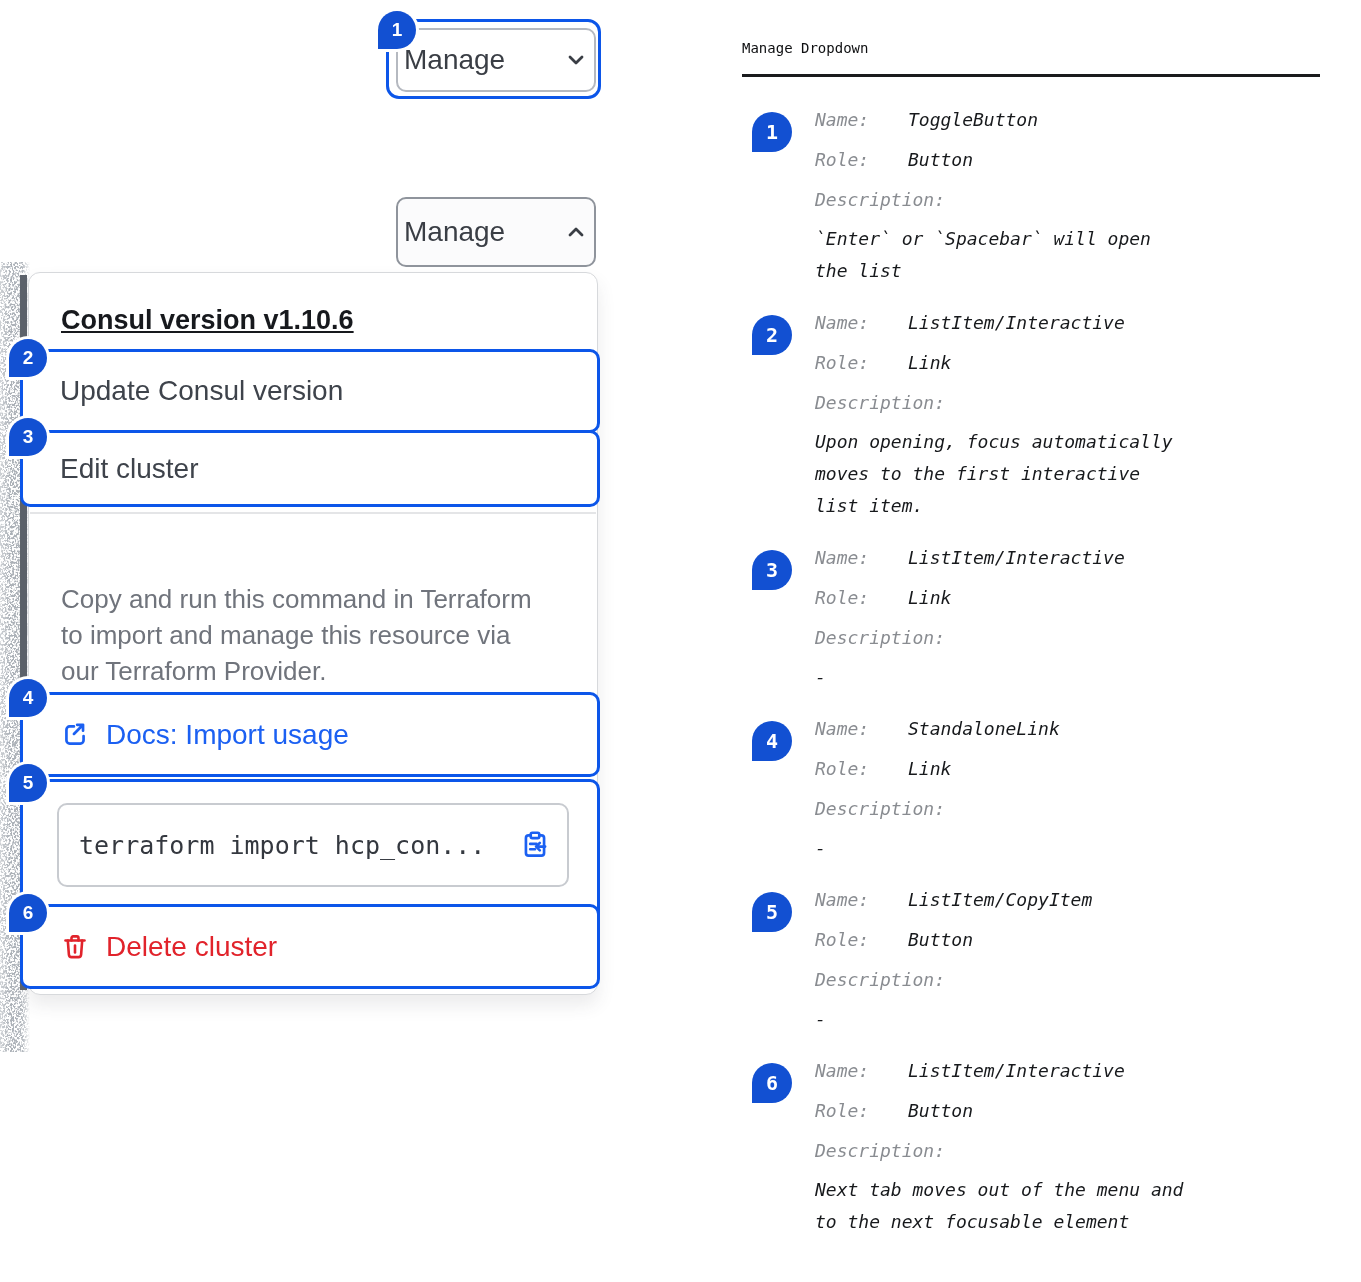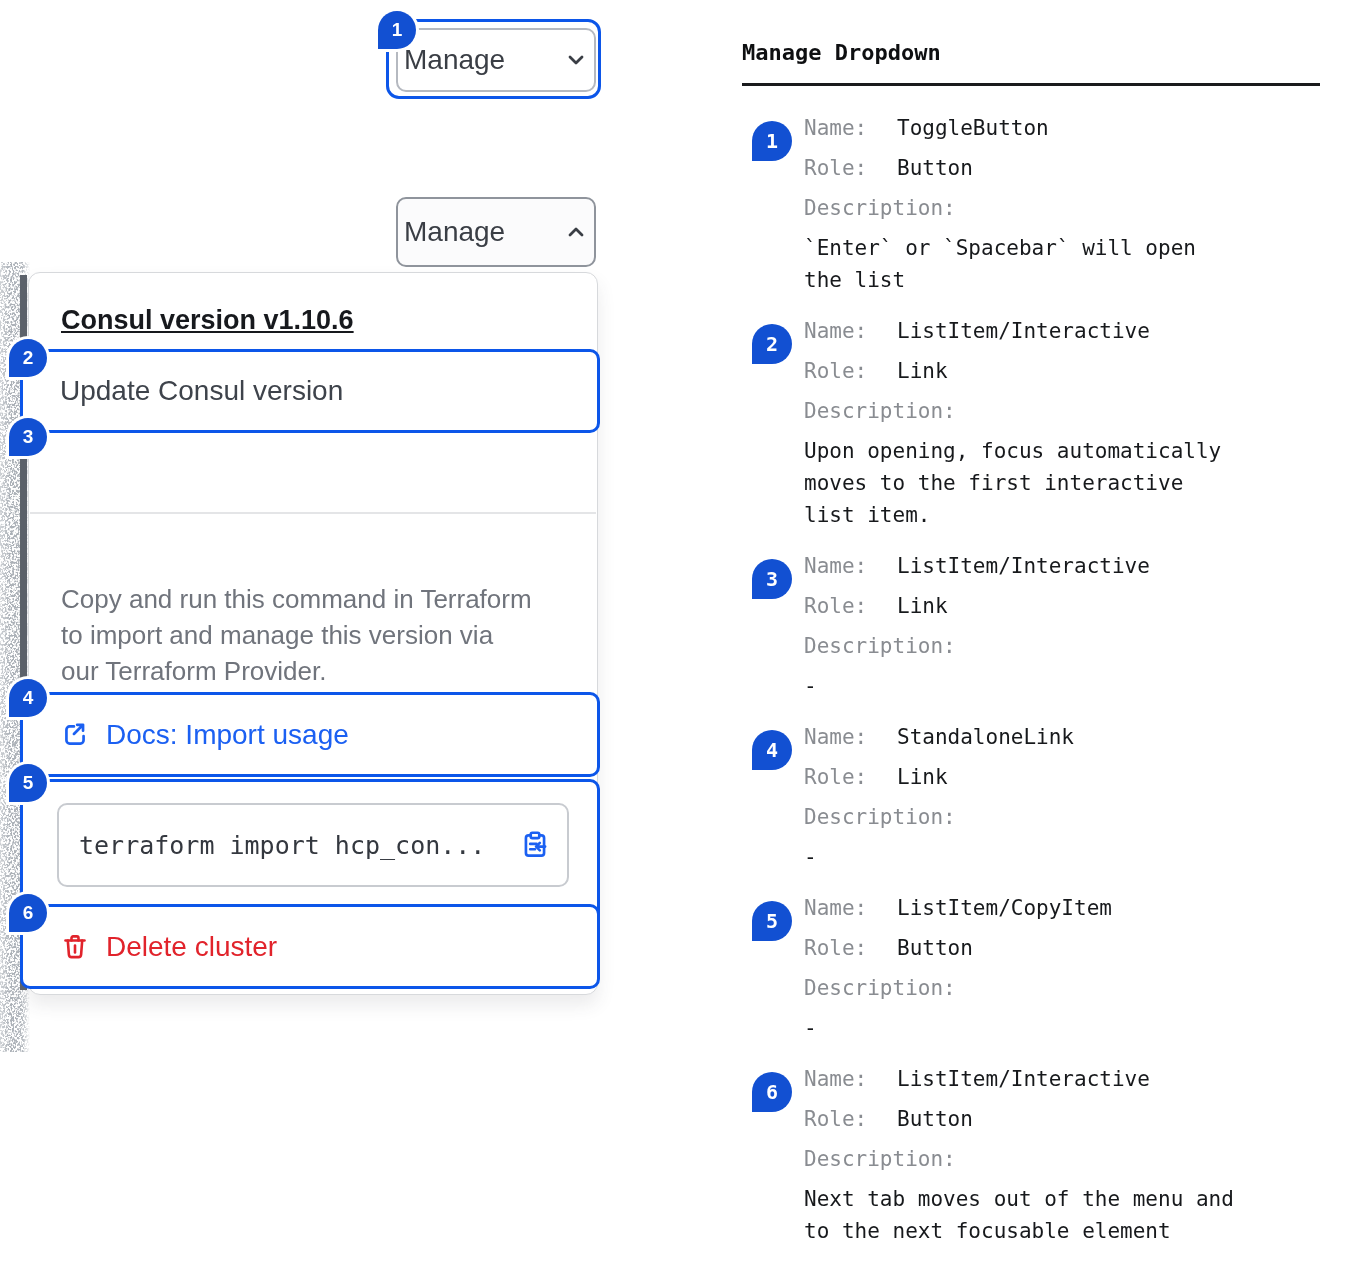--- a/index.html
+++ b/index.html
@@ -53,26 +53,26 @@
          display:flex;align-items:center;justify-content:center;z-index:6;}
   .b1{left:378px;top:11px;}
   .b2{left:9px;top:339px;}
   .b3{left:9px;top:418px;}
   .b4{left:9px;top:679px;}
   .b5{left:9px;top:764px;}
   .b6{left:9px;top:894px;}
 
   
   .legend{position:absolute;left:742px;top:40px;width:592px;font-family:"DejaVu Sans Mono",monospace;color:#17191c;}
-  .legend-title{font-size:22px;color:#0e0f11;font-weight:bold;}
+  .legend-title{font-size:14px;color:#0e0f11;}
   .legend-rule{margin-top:18px;width:578px;height:2.5px;background:#1a1b1d;}
   .legend-entries{margin-top:26px;}
   .entry{display:flex;margin-bottom:19px;}
   .entry-badge{position:static;flex:0 0 auto;width:40px;height:40px;margin:9px 0 0 10px;font-size:20px;}
-  .entry-text{margin-left:12px;font-size:21px;}
+  .entry-text{margin-left:23px;font-size:18px;font-style:italic;}
   .row{line-height:33px;margin-bottom:7px;}
   .lbl{display:inline-block;width:93px;color:#898c91;}
   .val{color:#17191c;}
   .desc{line-height:32px;white-space:pre-line;color:#17191c;}
 </style>
 </head>
 <body>
 
 <div class="canvas">
 
@@ -109,28 +109,31 @@
     <span>Manage</span>
     <svg width="24" height="24" viewBox="0 0 24 24">
       <path d="M6 15 L12 9 L18 15" fill="none" stroke="#3a3e45" stroke-width="2.8" stroke-linecap="round" stroke-linejoin="round"></path>
     </svg>
   </button>
 
   <div class="panel">
     <div class="version-header">Consul version v1.10.6</div>
     <div class="divider"></div>
     <div class="import-desc">Copy and run this command in Terraform
-to import and manage this version via
+to import and manage this resource via
 our Terraform Provider.</div>
   </div>
 
   <div class="focus-ring ring-fill ring-2">
     <div class="menu-item">Update Consul version</div>
   </div>
 
+  <div class="focus-ring ring-fill ring-3">
+    <div class="menu-item">Edit cluster</div>
+  </div>
 
   <div class="focus-ring ring-fill ring-4">
     <a class="menu-item link-item">
       <span class="item-icon">
         <svg width="30" height="30" viewBox="0 0 28 28">
           <path d="M13 6 H9 a3 3 0 0 0 -3 3 v10 a3 3 0 0 0 3 3 h10 a3 3 0 0 0 3 -3 v-4" fill="none" stroke="#1b60f2" stroke-width="2.5" stroke-linecap="round" stroke-linejoin="round"></path>
           <path d="M13 13 L21.5 4.5 M16 4.5 H21.5 V10" fill="none" stroke="#1b60f2" stroke-width="2.5" stroke-linecap="round" stroke-linejoin="round"></path>
         </svg>
       </span>
       <span>Docs: Import usage</span>

